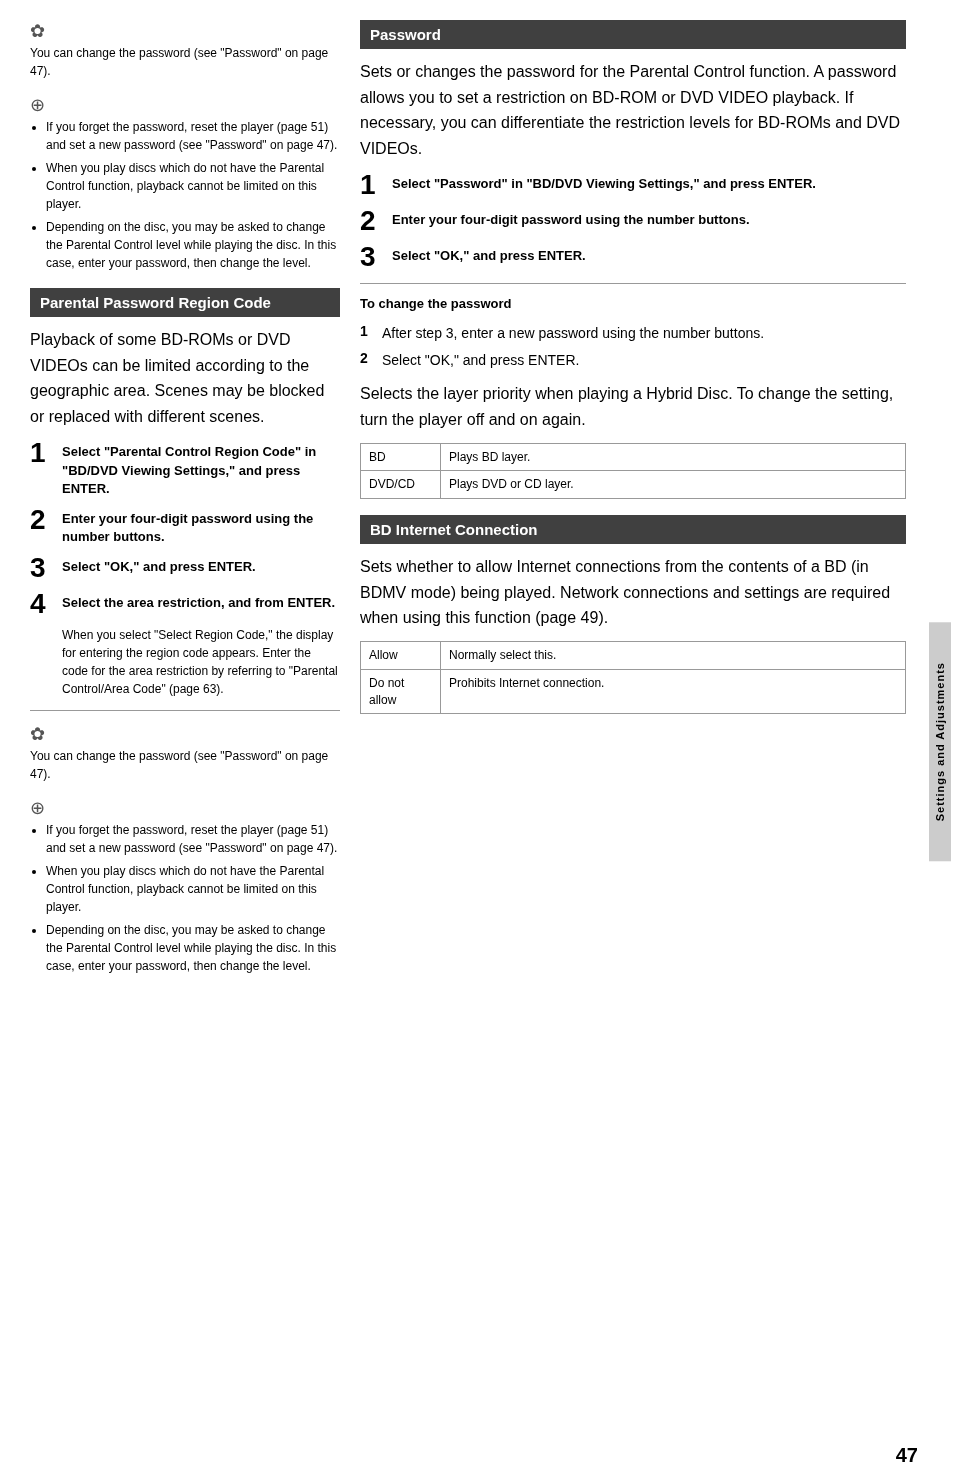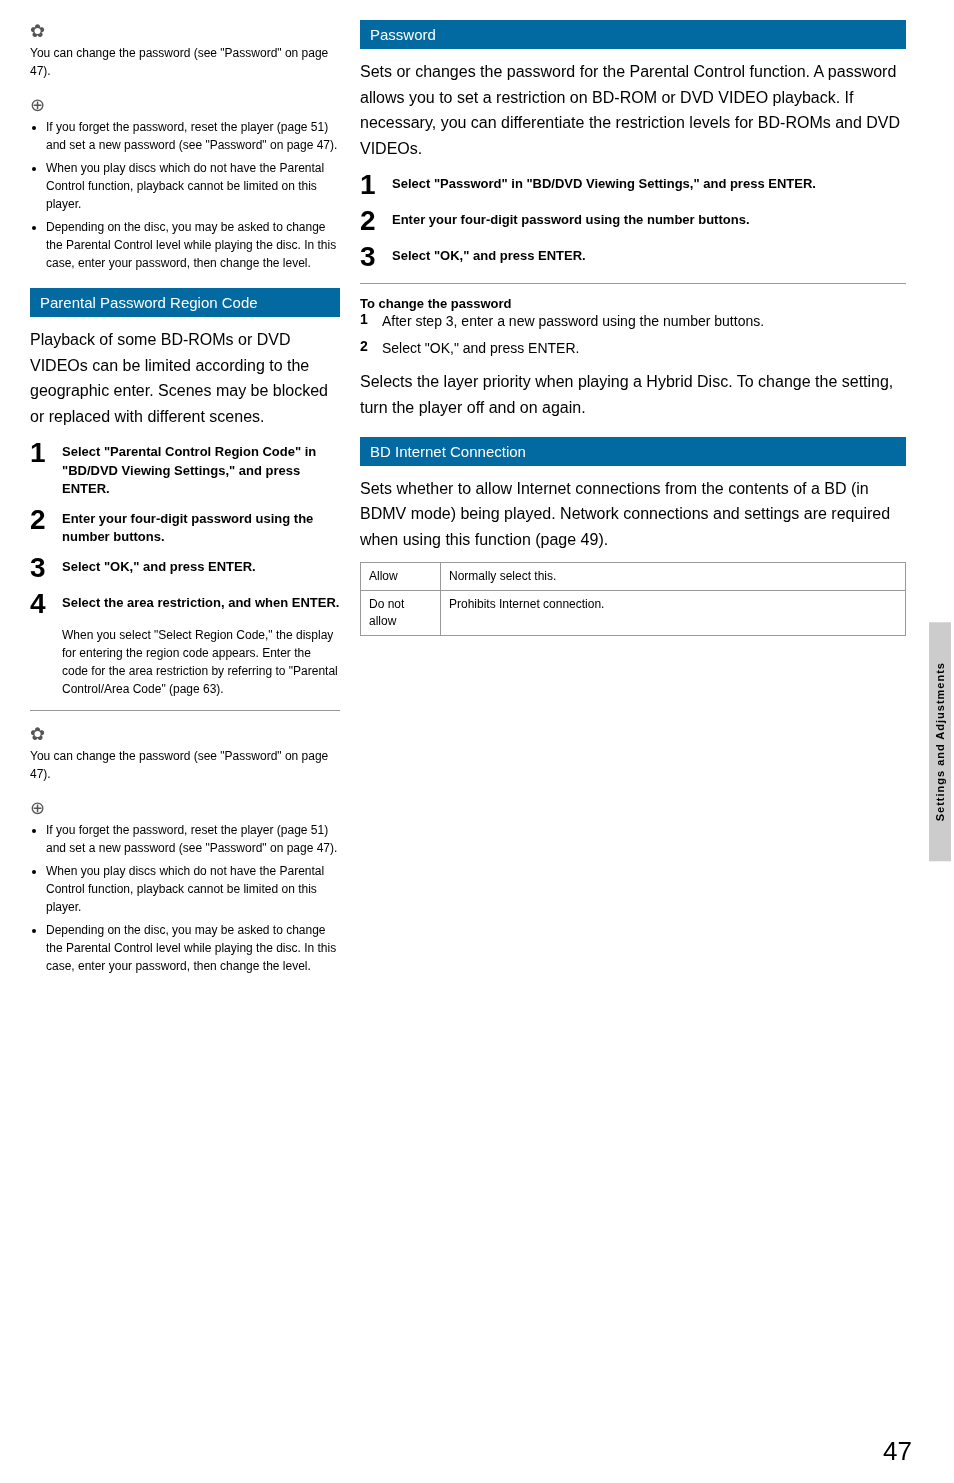--- a/index.html
+++ b/index.html
@@ -55,24 +55,24 @@
       width: 310px;
       flex-shrink: 0;
     }
 
     .right-col {
       flex: 1;
     }
 
     
     .section-header {
-      background: #0369a1;
+      background: #404040;
       color: #fff;
       font-size: 15px;
-      font-weight: normal;
+      font-weight: bold;
       padding: 6px 10px;
       margin-bottom: 10px;
       margin-top: 16px;
     }
 
     .section-header:first-child {
       margin-top: 0;
     }
 
     
@@ -174,31 +174,31 @@
 
     .info-table td:first-child {
       width: 80px;
       font-weight: normal;
     }
 
     
     .sub-heading {
       font-size: 13px;
       font-weight: bold;
-      margin-bottom: 0;
+      margin-bottom: 12px;
       margin-top: 6px;
     }
 
     
     .page-number-block {
       position: absolute;
       bottom: 16px;
-      right: 42px;
-      font-size: 26px;
-      font-weight: normal;
+      right: 36px;
+      font-size: 20px;
+      font-weight: bold;
     }
 
     
     .body-text {
       font-size: 16px;
       line-height: 1.6;
       margin-bottom: 10px;
     }
 
     
@@ -238,42 +238,42 @@
         <div class="note-icon">⊕</div>
         <ul class="note-list">
           <li>If you forget the password, reset the player (page 51) and set a new password (see "Password" on page 47).</li>
           <li>When you play discs which do not have the Parental Control function, playback cannot be limited on this player.</li>
           <li>Depending on the disc, you may be asked to change the Parental Control level while playing the disc. In this case, enter your password, then change the level.</li>
         </ul>
       </div>
 
       <div class="section-header">Parental Password Region Code</div>
 
-      <div class="body-text">Playback of some BD-ROMs or DVD VIDEOs can be limited according to the geographic enter. Scenes may be blocked or replaced with different scenes.</div>
+      <div class="body-text">Playback of some BD-ROMs or DVD VIDEOs can be limited according to the geographic area. Scenes may be blocked or replaced with different scenes.</div>
 
       <div class="steps">
 
         <div class="step">
           <div class="step-num">1</div>
           <div class="step-text">Select "Parental Control Region Code" in "BD/DVD Viewing Settings," and press ENTER.</div>
         </div>
 
         <div class="step">
           <div class="step-num">2</div>
           <div class="step-text">Enter your four-digit password using the number buttons.</div>
         </div>
 
         <div class="step">
           <div class="step-num">3</div>
           <div class="step-text">Select "OK," and press ENTER.</div>
         </div>
 
         <div class="step">
           <div class="step-num">4</div>
-          <div class="step-text">Select the area restriction, and when ENTER.</div>
+          <div class="step-text">Select the area restriction, and from ENTER.</div>
         </div>
         <div class="step-sub">When you select "Select Region Code," the display for entering the region code appears. Enter the code for the area restriction by referring to "Parental Control/Area Code" (page 63).</div>
       </div>
 
       <hr class="divider">
 
       <div class="tip-block">
         <div class="tip-icon">✿</div>
         <div class="tip-text">You can change the password (see "Password" on page 47).</div>
       </div>
@@ -323,20 +323,32 @@
         </div>
         <div class="small-step">
           <div class="small-step-num">2</div>
           <div class="small-step-text">Select "OK," and press ENTER.</div>
         </div>
       </div>
 
 
       <div class="body-text">Selects the layer priority when playing a Hybrid Disc. To change the setting, turn the player off and on again.</div>
 
+      <table class="info-table">
+        <tbody>
+          <tr>
+            <td>BD</td>
+            <td>Plays BD layer.</td>
+          </tr>
+          <tr>
+            <td>DVD/CD</td>
+            <td>Plays DVD or CD layer.</td>
+          </tr>
+        </tbody>
+      </table>
 
       <div class="section-header">BD Internet Connection</div>
 
       <div class="body-text">Sets whether to allow Internet connections from the contents of a BD (in BDMV mode) being played. Network connections and settings are required when using this function (page 49).</div>
 
       <table class="info-table">
         <tbody>
           <tr>
             <td>Allow</td>
             <td>Normally select this.</td>

